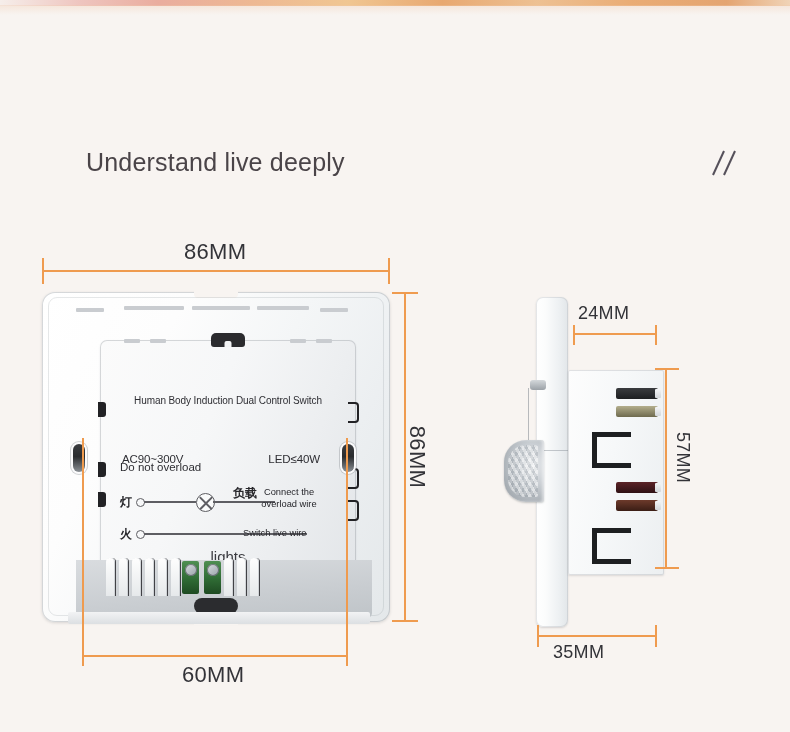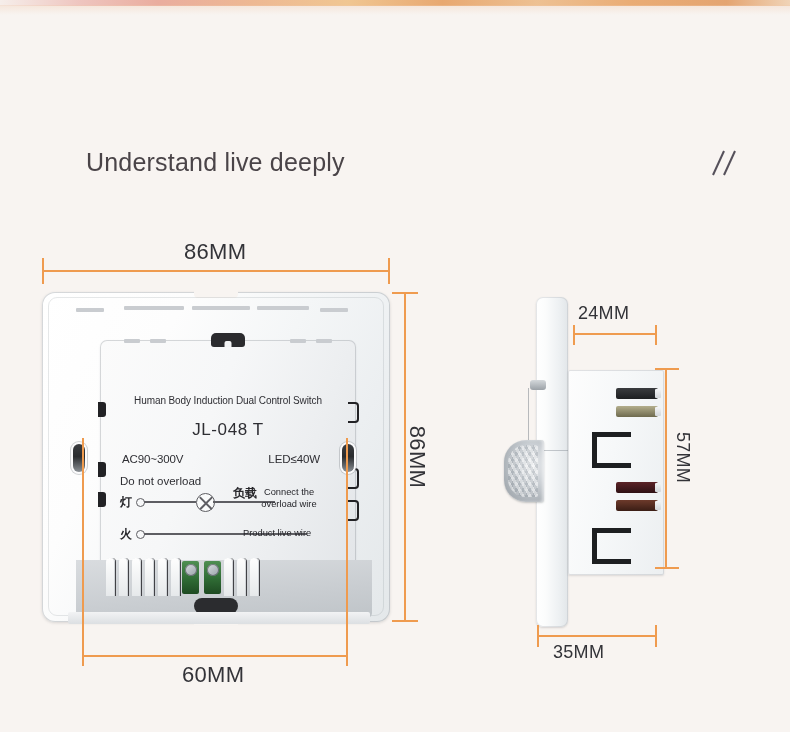--- a/index.html
+++ b/index.html
@@ -112,21 +112,21 @@
 
   
   .lbl {
     position:absolute; color:#2e2e33; white-space:nowrap; text-align:center;
     font-family: "Liberation Sans", sans-serif;
   }
   #lbl-product { left:0; right:0; top:55px; font-size:10px; letter-spacing:-.1px;text-align:center; }
   #lbl-model  { left:0; right:0; top:80px; font-size:17px; letter-spacing:.6px; }
   #lbl-volt   { left:22px; top:113px; font-size:11.5px; letter-spacing:-.1px; }
   #lbl-led    { right:36px; top:113px; font-size:11.5px; letter-spacing:-.1px; }
-  #lbl-overload { left:20px; top:135px; font-size:11.5px; }
+  #lbl-overload { left:20px; top:121px; font-size:11.5px; }
   #lbl-lights { left:0; right:0; top:208px; font-size:15px; color:#3a3a3f;}
 
   
   .wire-h { position:absolute; height:1.6px; background:#5e5e63;}
   .wire-dot {
     position:absolute; width:7px; height:7px; border-radius:50%;
     border:1.6px solid #5e5e63; background:#f7f8f9;
   }
   .cn-char {
     position:absolute; font-size:12px; color:#27272b; font-weight:bold;
@@ -296,37 +296,37 @@
     <div class="fv-dash" style="left:278px;width:28px;top:16px;"></div>
 
     <div class="fv-inner">
       <div class="fv-tab"></div>
       <div class="fv-dash" style="left:24px;width:16px;top:-1px;"></div>
       <div class="fv-dash" style="left:50px;width:16px;top:-1px;"></div>
       <div class="fv-dash" style="right:50px;width:16px;top:-1px;"></div>
       <div class="fv-dash" style="right:24px;width:16px;top:-1px;"></div>
 
       <div class="lbl" id="lbl-product">Human Body Induction Dual Control Switch</div>
-      <div class="lbl" id="lbl-model">JL-048 T</div>
       <div class="lbl" id="lbl-volt">AC90~300V</div>
       <div class="lbl" id="lbl-led">LED≤40W</div>
       <div class="lbl" id="lbl-overload">Do not overload</div>
+      <div class="lbl" id="lbl-lights">lights</div>
 
       <span class="cn-char" style="left:20px;top:154px;">灯</span>
       <span class="wire-dot" style="left:36px;top:158px;"></span>
       <span class="wire-h" style="left:44px;top:161px;width:52px;"></span>
       <span class="lamp-sym" style="left:96px;top:153px;"></span>
       <span class="wire-h" style="left:113px;top:161px;width:62px;"></span>
       <span class="cn-char" style="left:133px;top:145px;">负载</span>
       <div class="note" style="left:152px;top:146px;width:74px;">Connect the overload wire</div>
 
       <span class="cn-char" style="left:20px;top:186px;">火</span>
       <span class="wire-dot" style="left:36px;top:190px;"></span>
       <span class="wire-h" style="left:44px;top:193px;width:163px;"></span>
-      <div class="note-live" style="left:143px;top:188px;">Product live wire</div>
+      <div class="note-live" style="left:143px;top:188px;">Switch live wire</div>
 
       <div class="clip l" style="left:-2px;top:62px;"></div>
       <div class="clip l" style="left:-2px;top:122px;"></div>
       <div class="clip l" style="left:-2px;top:152px;"></div>
       <div class="clip-open" style="right:-3px;top:62px;"></div>
       <div class="clip-open" style="right:-3px;top:128px;"></div>
       <div class="clip-open" style="right:-3px;top:160px;"></div>
     </div>
 
     <div class="screw-slot" style="left:31px;top:152px;"></div>

